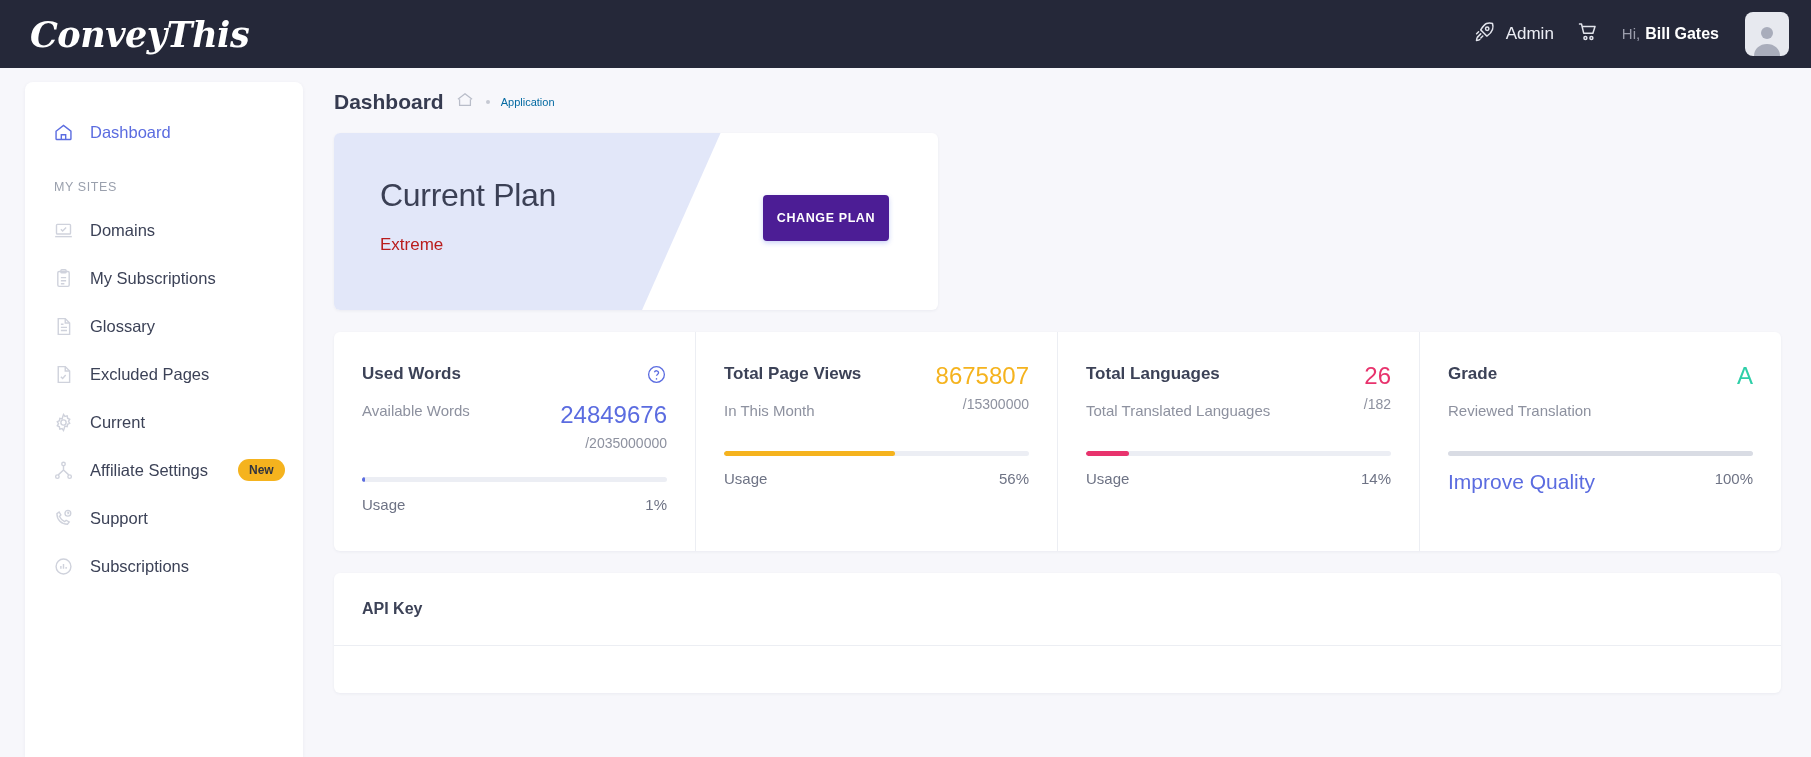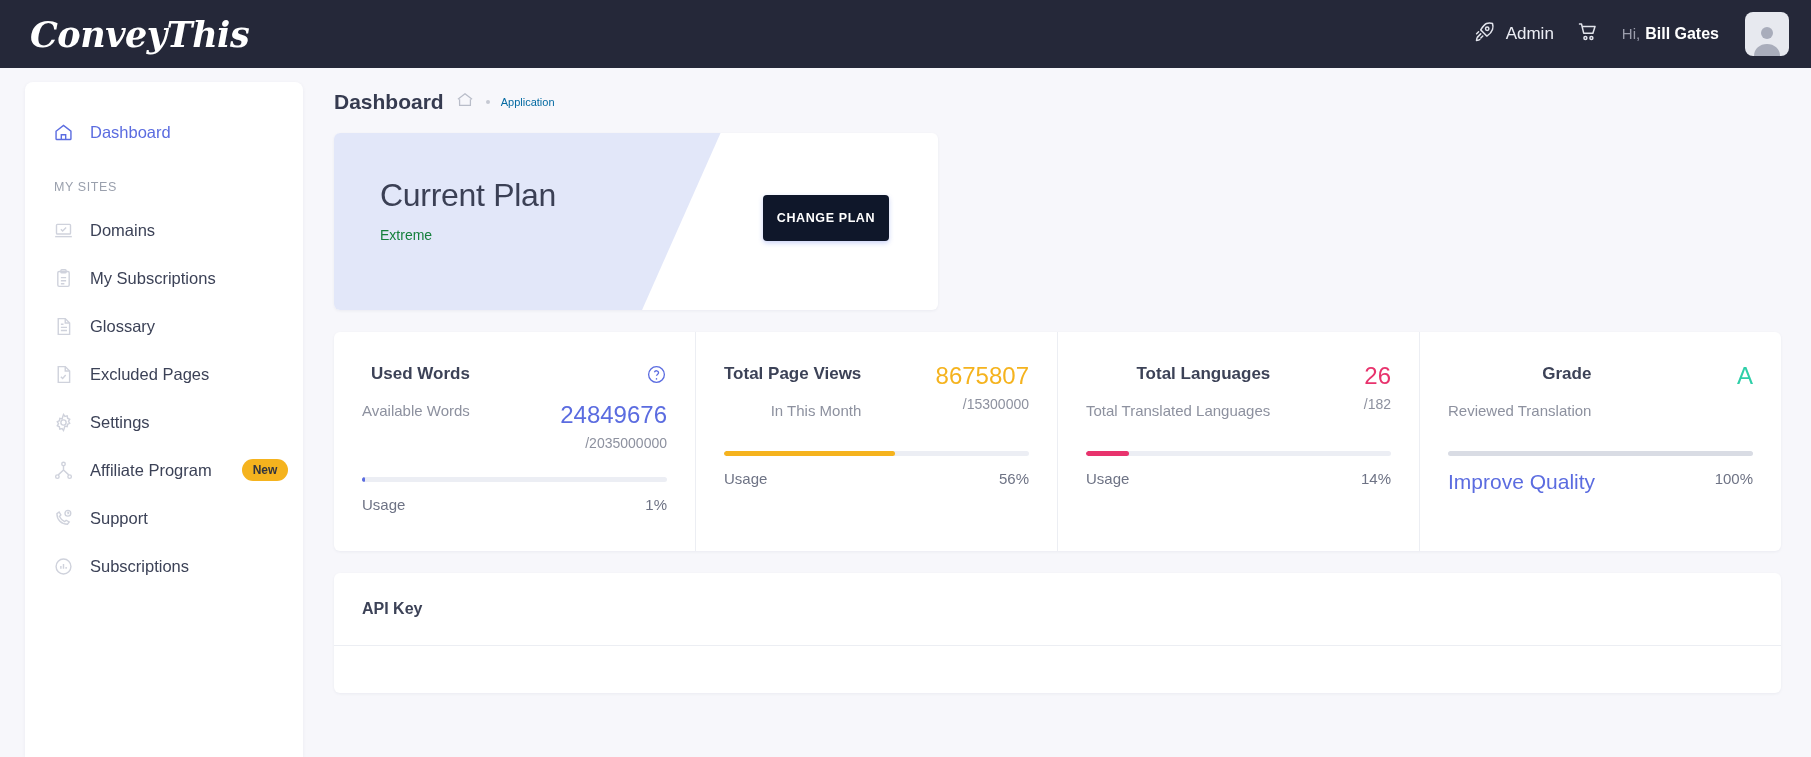--- a/index.html
+++ b/index.html
@@ -108,25 +108,25 @@
     overflow: hidden;
     box-shadow: 0 1px 3px rgba(40,45,80,0.06);
   }
   .plan-bg {
     position: absolute; inset: 0;
     background: #e2e7f9;
     clip-path: polygon(0 0, 64% 0, 51% 100%, 0 100%);
   }
   .plan-text { position: absolute; left: 46px; top: 44px; }
   .plan-title { font-size: 32px; color: #3b4055; font-weight: normal; letter-spacing: -0.3px; }
-  .plan-sub { font-size: 14px; color: #15803d; margin-top: 13px; }
+  .plan-sub { font-size: 17px; color: #b91c1c; margin-top: 21px; }
   .change-btn {
     position: absolute; left: 429px; top: 62px;
     width: 126px; height: 46px;
-    background: #0f172a; color: #fff;
+    background: #4c1d95; color: #fff;
     border: none; border-radius: 4px;
     font-size: 12.5px; font-weight: bold; letter-spacing: 0.6px;
     cursor: pointer;
     box-shadow: 0 2px 5px rgba(80,105,230,0.3);
     font-family: "Liberation Sans", sans-serif;
   }
 
   
   .stats {
     margin-top: 22px;
@@ -137,21 +137,21 @@
     box-shadow: 0 1px 3px rgba(40,45,80,0.06);
   }
   .stat {
     flex: 1;
     padding: 32px 28px 0 28px;
     border-right: 1px solid #eceef3;
     position: relative;
   }
   .stat:last-child { border-right: none; }
   .stat-head { display: flex; justify-content: space-between; align-items: flex-start; }
-  .stat-left { max-width: 62%; text-align: right; }
+  .stat-left { max-width: 62%; }
   .stat-title { font-size: 17px; font-weight: bold; color: #3c4257; }
   .stat-sub { font-size: 15px; color: #8d919f; margin-top: 17px; line-height: 1.35; }
   .stat-right { text-align: right; }
   .stat-value { font-size: 24px; font-weight: normal; line-height: 1; }
   .stat-total { font-size: 14px; color: #8d919f; margin-top: 8px; }
   .bar-track {
     height: 5px; border-radius: 3px; background: #eceef4;
     margin-top: 26px; overflow: hidden;
   }
   .bar-fill { height: 100%; border-radius: 3px; }
@@ -282,34 +282,34 @@
         <span>Excluded Pages</span>
       </div>
 
       <div class="nav-item">
         <span class="ico">
           <svg viewBox="0 0 24 24" width="21" height="21">
               <circle cx="12" cy="12" r="3"></circle>
               <path d="M12 2.8l1.6 2.2 2.6-.6 .5 2.7 2.4 1.2-1.4 2.3 1.4 2.3-2.4 1.2-.5 2.7-2.6-.6L12 21.2l-1.6-2.2-2.6 .6-.5-2.7-2.4-1.2 1.4-2.3-1.4-2.3 2.4-1.2 .5-2.7 2.6 .6z"></path>
             </svg>
         </span>
-        <span>Settings</span>
+        <span>Current</span>
 
       </div>
 
       <div class="nav-item">
         <span class="ico">
           <svg viewBox="0 0 24 24" width="21" height="21">
               <circle cx="12" cy="4.5" r="2"></circle>
               <circle cx="5" cy="19" r="2"></circle>
               <circle cx="19" cy="19" r="2"></circle>
               <path d="M12 6.5v5M12 11.5L6 17M12 11.5L18 17"></path>
             </svg>
         </span>
-        <span>Affiliate Program</span>
+        <span>Affiliate Settings</span>
         <span class="badge-new">New</span>
       </div>
 
       <div class="nav-item">
         <span class="ico">
           <svg viewBox="0 0 24 24" width="21" height="21">
               <path d="M4.5 6.5c0 7 5 12 12 12l2-2.5-3.5-2-1.7 1.6a13 13 0 0 1-5.9-5.9l1.6-1.7-2-3.5z"></path>
               <circle cx="17" cy="6" r="3.3"></circle>
               <path d="M16.3 5.2a.8 .8 0 0 1 1.5 .4c0 .7-.8 .7-.8 1.4"></path>
             </svg>

